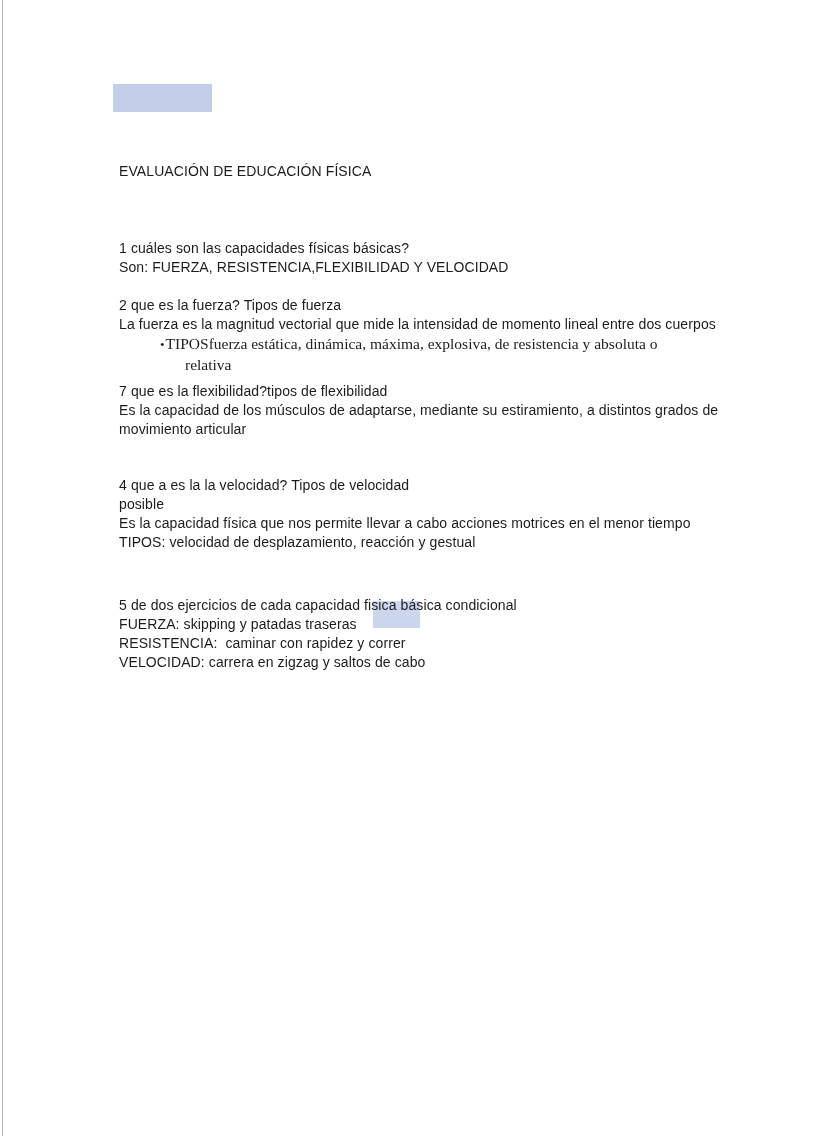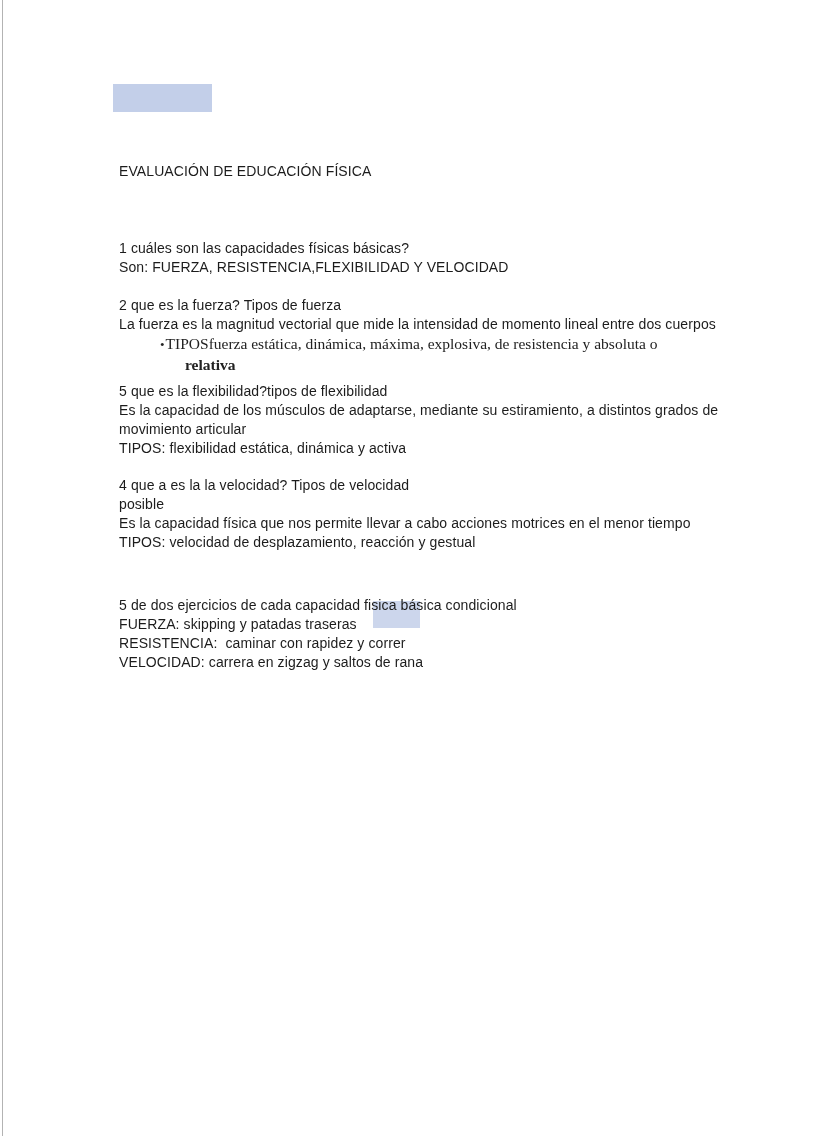--- a/index.html
+++ b/index.html
@@ -64,21 +64,20 @@
     line-height: 20px;
     color: #222222;
   }
   .serif-line1 {
     padding-left: 41px;
     white-space: pre;
   }
   .serif-line2 {
     padding-left: 66px;
     white-space: pre;
-    font-weight: bold;
   }
   .bullet-glyph {
     font-size: 13px;
     margin-right: 1px;
   }
 </style>
 </head>
 <body>
 
 <div class="page-edge-left"></div>
@@ -98,31 +97,30 @@
 <div class="para p-q2">
   <div class="line">2 que es la fuerza? Tipos de fuerza</div>
   <div class="line">La fuerza es la magnitud vectorial que mide la intensidad de momento lineal entre dos cuerpos</div>
   <div class="serif-block">
     <div class="serif-line1"><span class="bullet-glyph">•</span><span>TIPOSfuerza estática, dinámica, máxima, explosiva, de resistencia y absoluta o</span></div>
     <div class="serif-line2">relativa</div>
   </div>
 </div>
 
 <div class="para p-q3">
-  <div class="line">5 que es la flexibilidad?tipos de flexibilidad</div>
+  <div class="line">7 que es la flexibilidad?tipos de flexibilidad</div>
   <div class="line">Es la capacidad de los músculos de adaptarse, mediante su estiramiento, a distintos grados de</div>
   <div class="line">movimiento articular</div>
-  <div class="line">TIPOS: flexibilidad estática, dinámica y activa</div>
 </div>
 
 <div class="para p-q4">
   <div class="line">4 que a es la la velocidad? Tipos de velocidad</div>
   <div class="line">posible</div>
   <div class="line">Es la capacidad física que nos permite llevar a cabo acciones motrices en el menor tiempo</div>
   <div class="line">TIPOS: velocidad de desplazamiento, reacción y gestual</div>
 </div>
 
 <div class="para p-q5">
   <div class="line">5 de dos ejercicios de cada capacidad fisica básica condicional</div>
   <div class="line">FUERZA: skipping y patadas traseras</div>
   <div class="line">RESISTENCIA:  caminar con rapidez y correr</div>
-  <div class="line">VELOCIDAD: carrera en zigzag y saltos de rana</div>
+  <div class="line">VELOCIDAD: carrera en zigzag y saltos de cabo</div>
 </div>
 
 </body></html>

